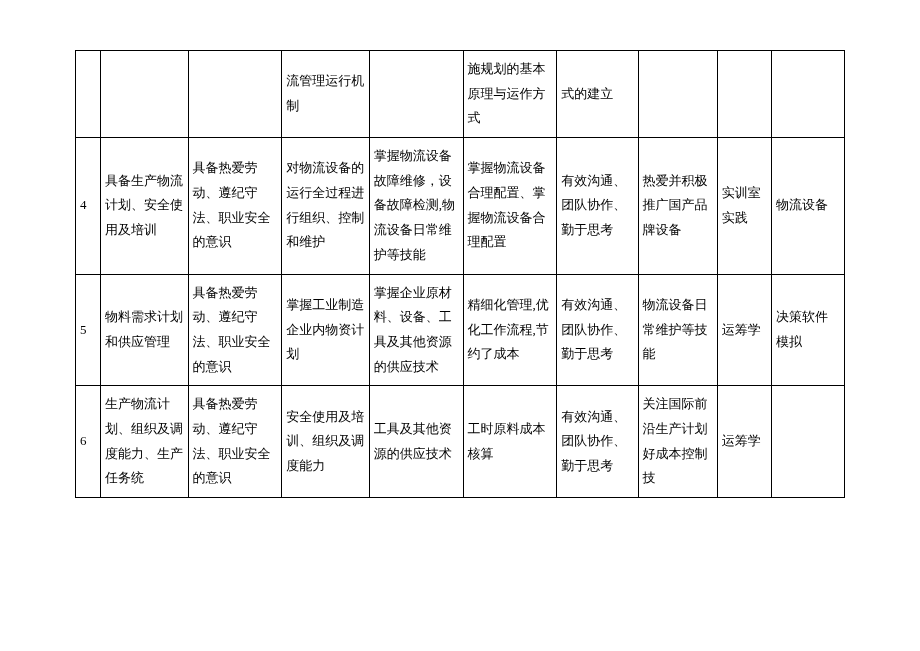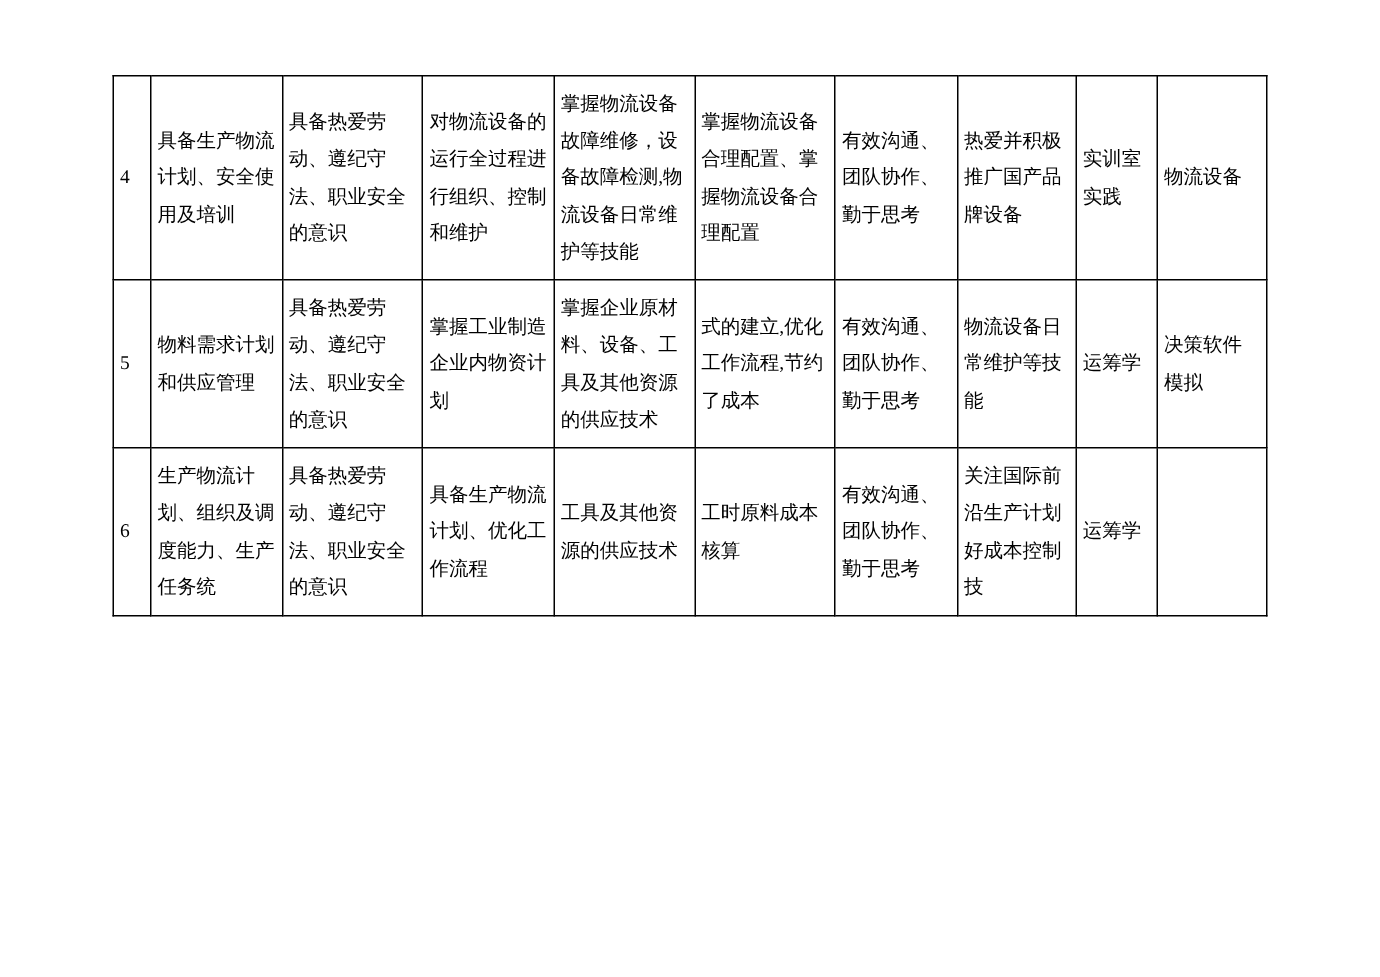--- a/index.html
+++ b/index.html
@@ -45,48 +45,60 @@
     <col class="col-4">
     <col class="col-5">
     <col class="col-6">
     <col class="col-7">
     <col class="col-8">
     <col class="col-9">
     <col class="col-10">
   </colgroup>
   <tbody>
     <tr>
+      <td></td>
+      <td></td>
+      <td></td>
+      <td>流管理运行机制</td>
+      <td></td>
+      <td>施规划的基本原理与运作方式</td>
+      <td>式的建立</td>
+      <td></td>
+      <td></td>
+      <td></td>
+    </tr>
+    <tr>
       <td>4</td>
       <td>具备生产物流计划、安全使用及培训</td>
       <td>具备热爱劳动、遵纪守法、职业安全的意识</td>
       <td>对物流设备的运行全过程进行组织、控制和维护</td>
       <td>掌握物流设备故障维修，设备故障检测,物流设备日常维护等技能</td>
       <td>掌握物流设备合理配置、掌握物流设备合理配置</td>
       <td>有效沟通、团队协作、勤于思考</td>
       <td>热爱并积极推广国产品牌设备</td>
       <td>实训室实践</td>
       <td>物流设备</td>
     </tr>
     <tr>
       <td>5</td>
       <td>物料需求计划和供应管理</td>
       <td>具备热爱劳动、遵纪守法、职业安全的意识</td>
       <td>掌握工业制造企业内物资计划</td>
       <td>掌握企业原材料、设备、工具及其他资源的供应技术</td>
-      <td>式的建立,优化工作流程,节约了成本</td>
+      <td>精细化管理,优化工作流程,节约了成本</td>
       <td>有效沟通、团队协作、勤于思考</td>
       <td>物流设备日常维护等技能</td>
       <td>运筹学</td>
       <td>决策软件模拟</td>
     </tr>
     <tr>
       <td>6</td>
       <td>生产物流计划、组织及调度能力、生产任务统</td>
       <td>具备热爱劳动、遵纪守法、职业安全的意识</td>
-      <td>具备生产物流计划、优化工作流程</td>
+      <td>安全使用及培训、组织及调度能力</td>
       <td>工具及其他资源的供应技术</td>
       <td>工时原料成本核算</td>
       <td>有效沟通、团队协作、勤于思考</td>
       <td>关注国际前沿生产计划好成本控制技</td>
       <td>运筹学</td>
       <td></td>
     </tr>
   </tbody>
 </table>
 

